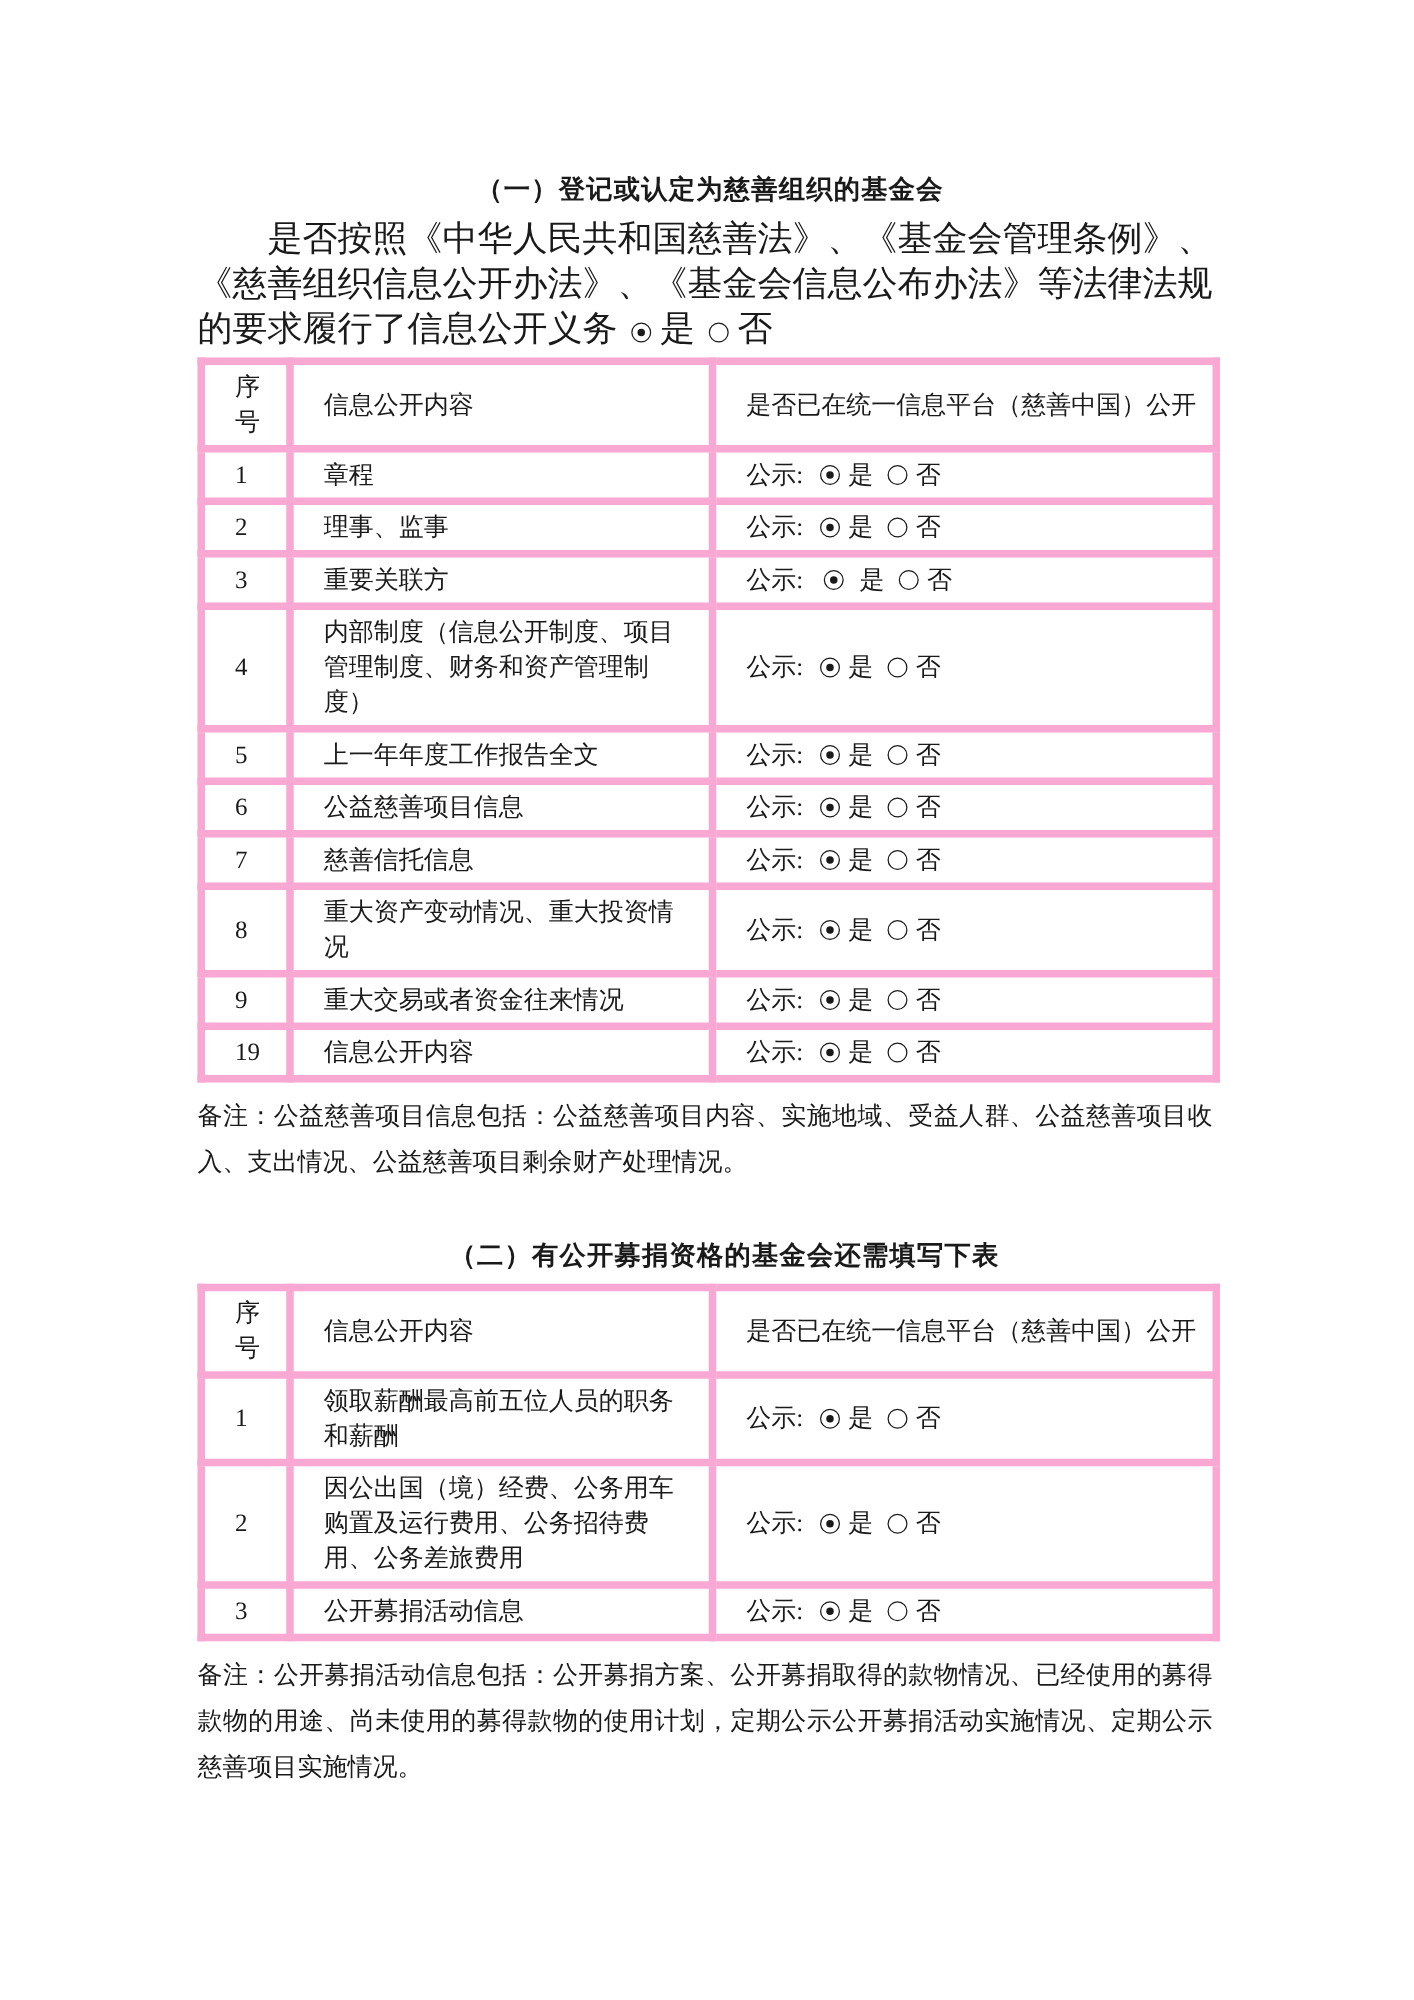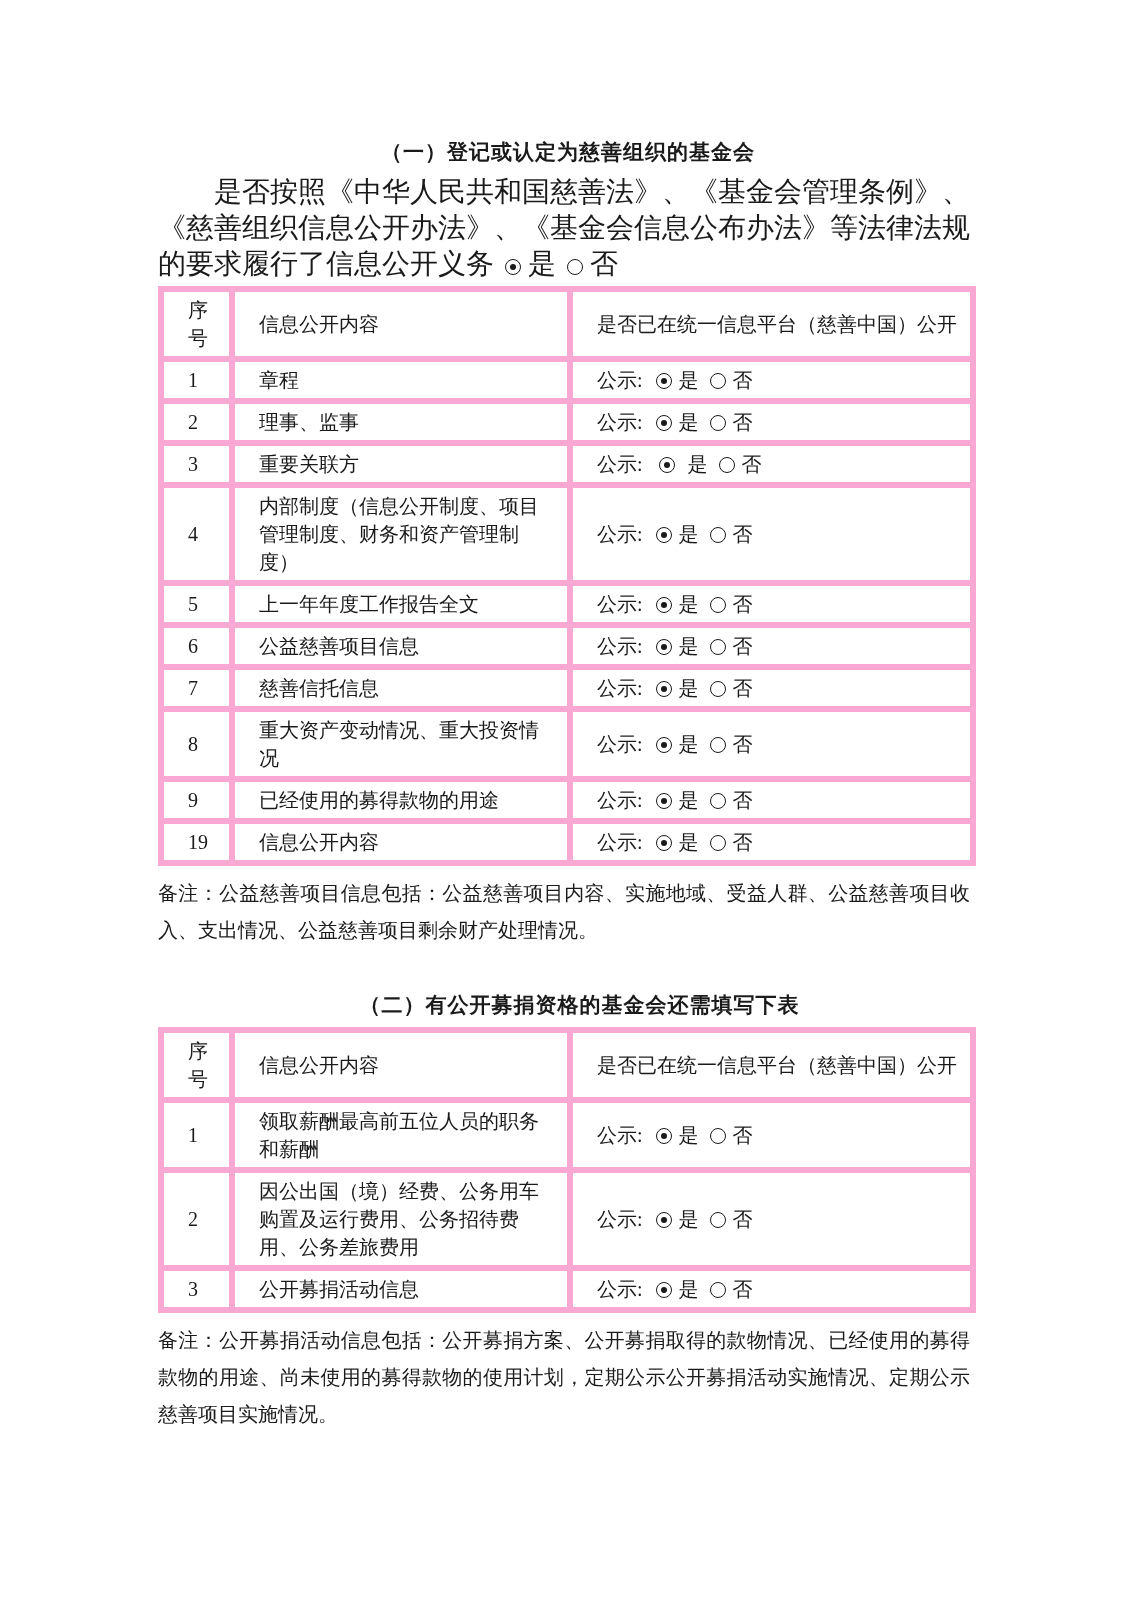--- a/index.html
+++ b/index.html
@@ -146,21 +146,21 @@
       <td>慈善信托信息</td>
       <td class="pub-cell"><span class="pub-label">公示:</span><span class="radio sel"></span><span>是</span><span class="radio"></span><span>否</span></td>
     </tr>
     <tr>
       <td>8</td>
       <td>重大资产变动情况、重大投资情况</td>
       <td class="pub-cell"><span class="pub-label">公示:</span><span class="radio sel"></span><span>是</span><span class="radio"></span><span>否</span></td>
     </tr>
     <tr>
       <td>9</td>
-      <td>已经使用的募得款物的用途</td>
+      <td>重大交易或者资金往来情况</td>
       <td class="pub-cell"><span class="pub-label">公示:</span><span class="radio sel"></span><span>是</span><span class="radio"></span><span>否</span></td>
     </tr>
     <tr>
       <td>19</td>
       <td>信息公开内容</td>
       <td class="pub-cell"><span class="pub-label">公示:</span><span class="radio sel"></span><span>是</span><span class="radio"></span><span>否</span></td>
     </tr>
   </tbody>
     </table>
 

